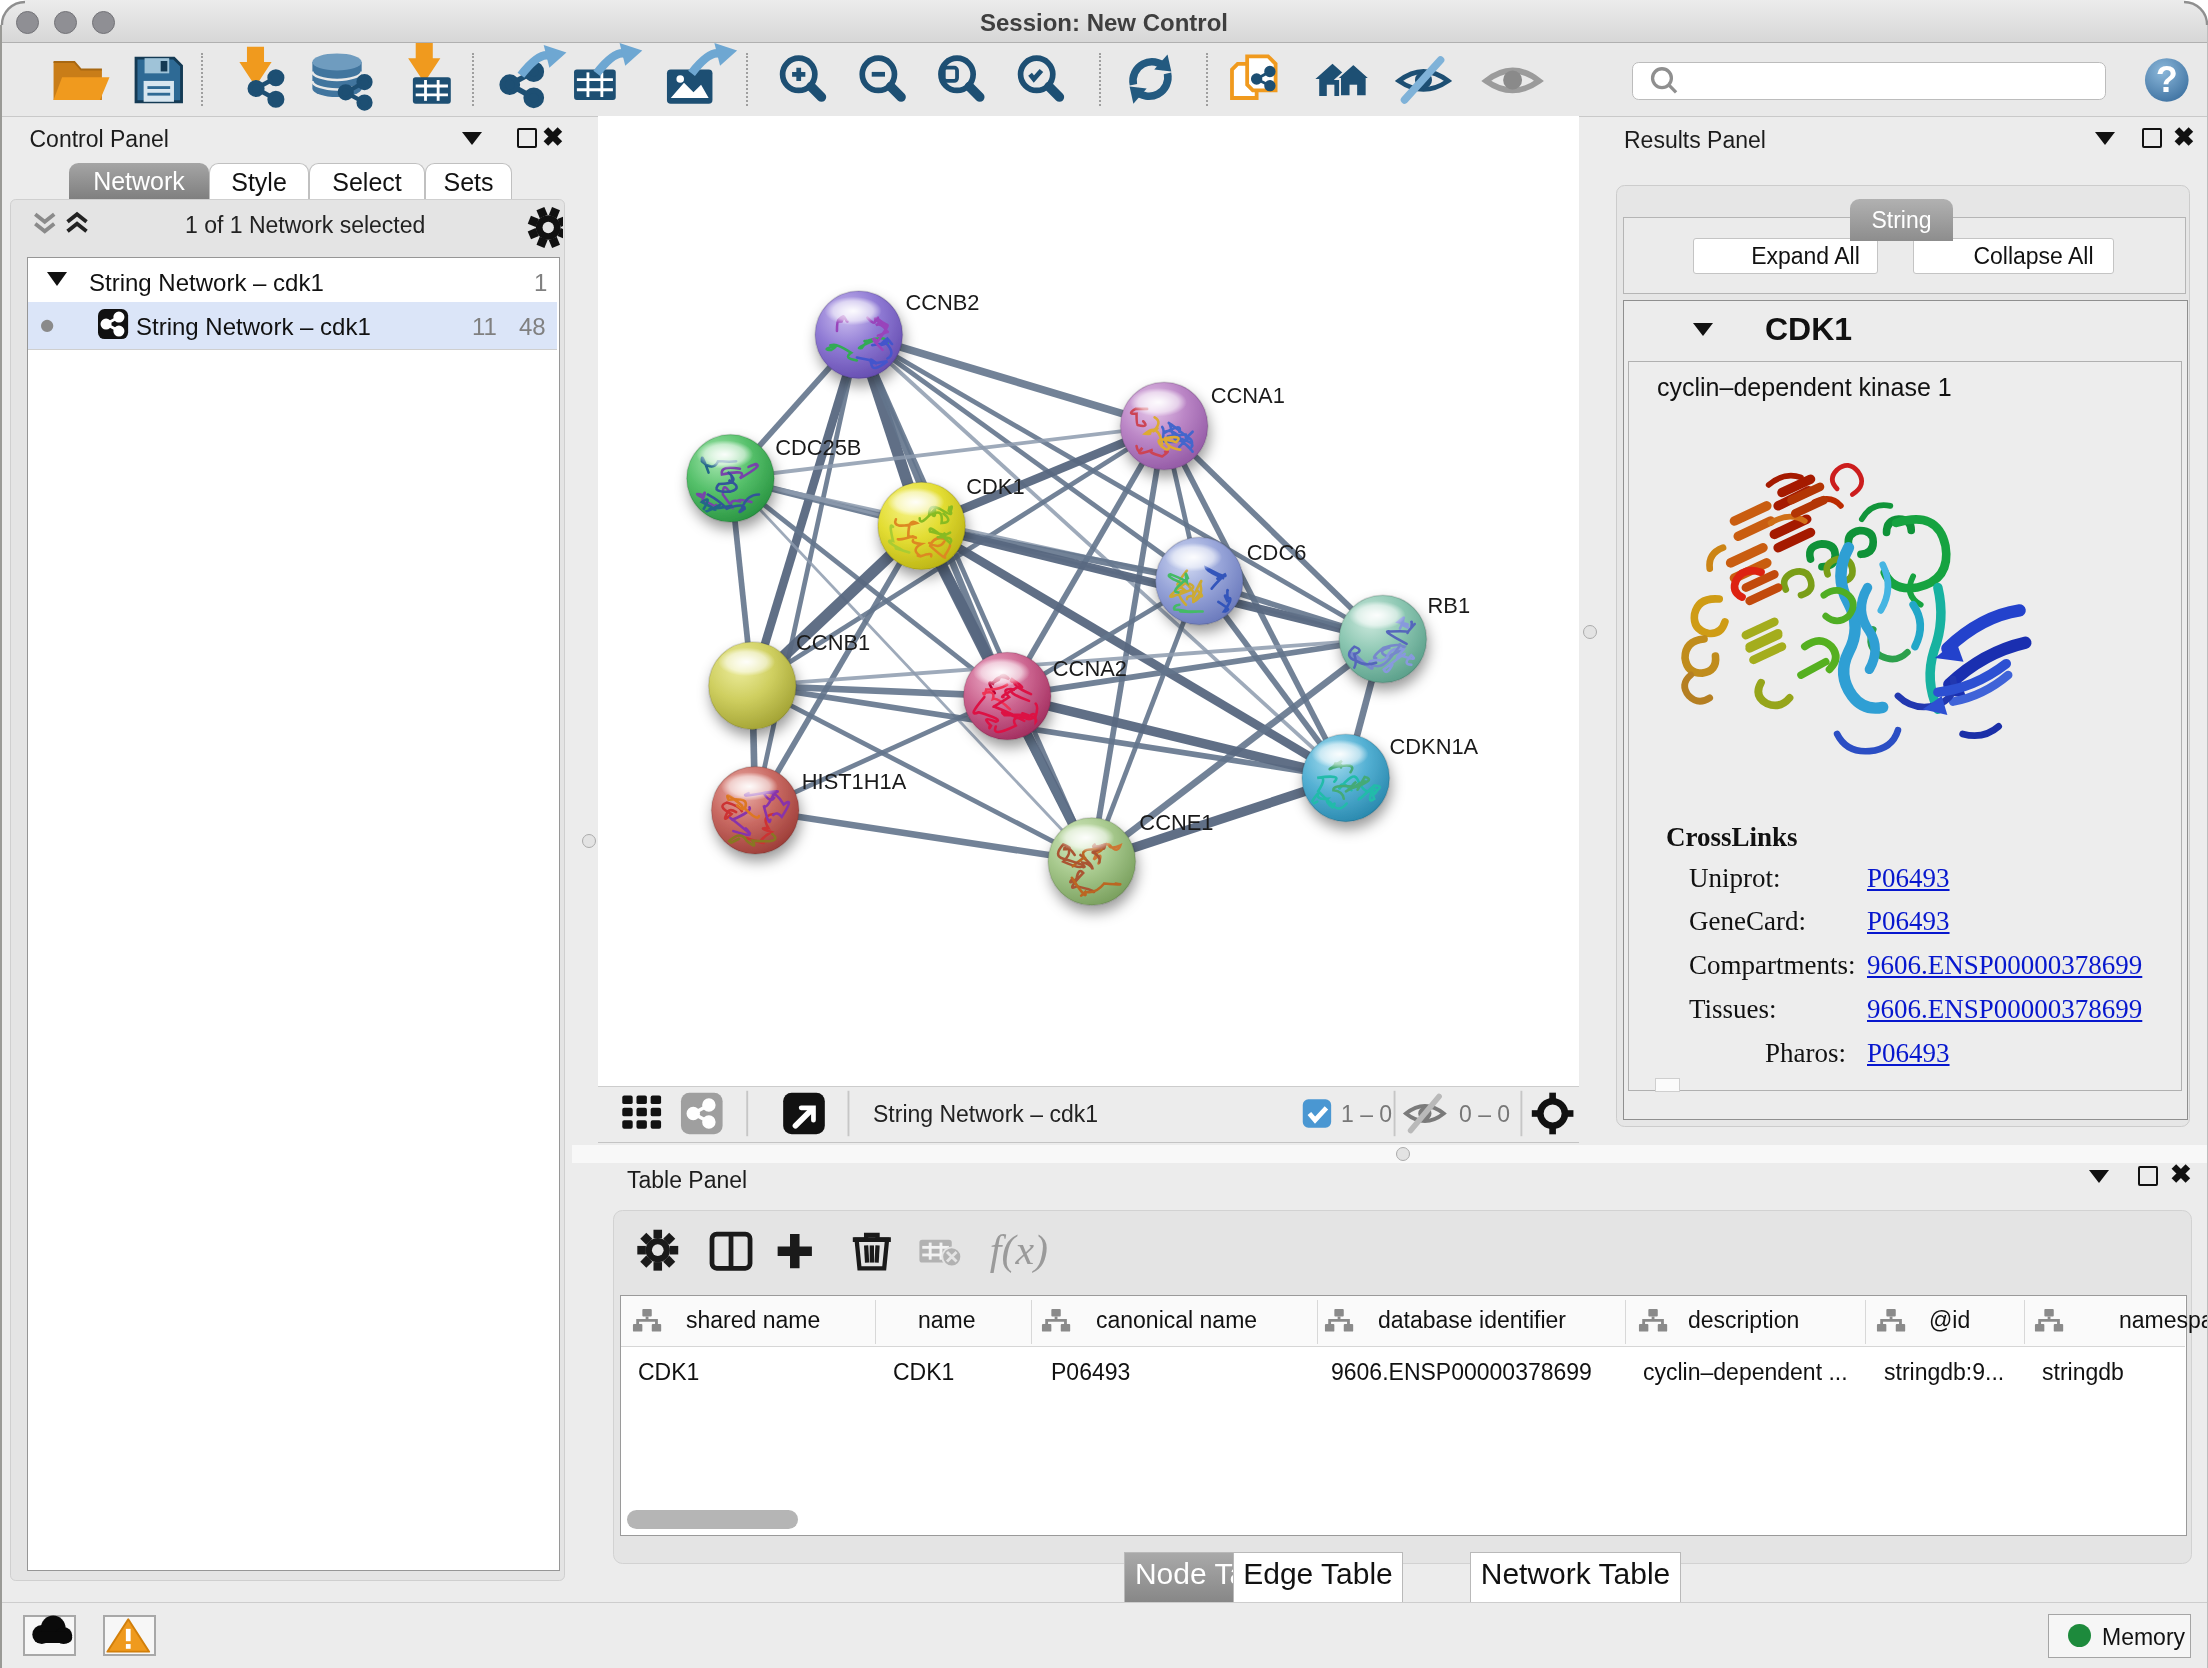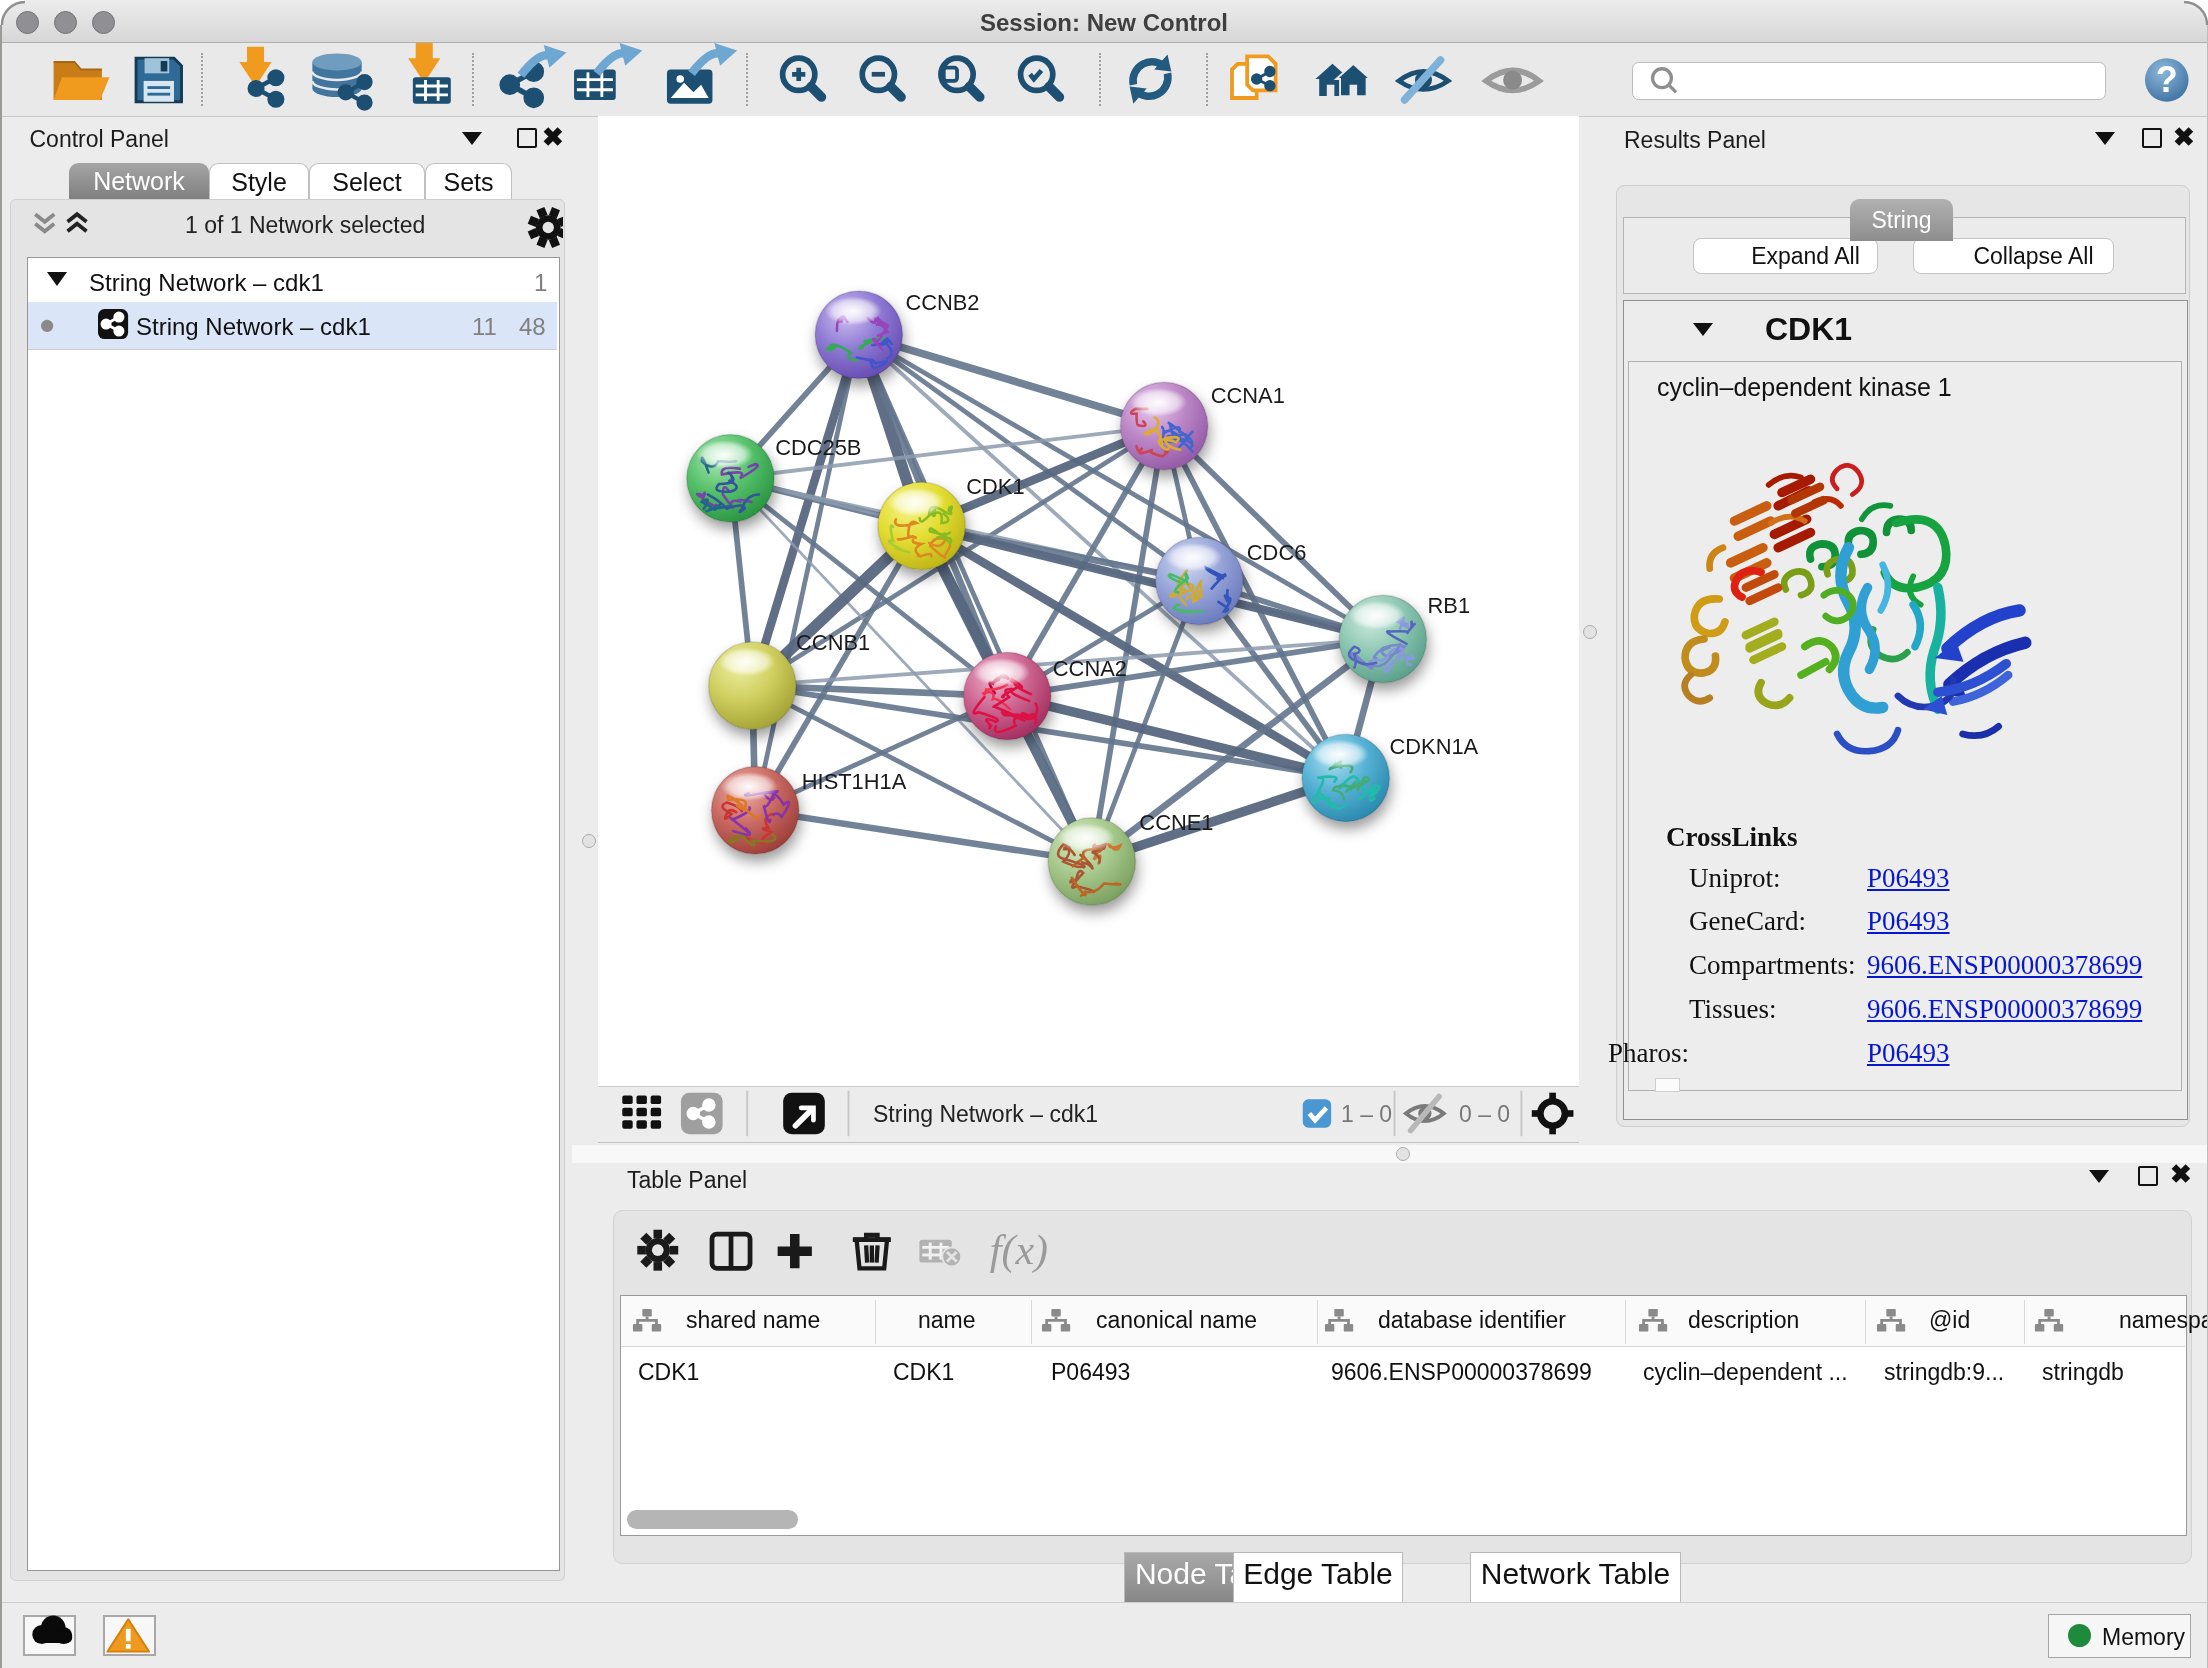--- a/index.html
+++ b/index.html
@@ -45,21 +45,21 @@
   
   #rp-title{left:1624px;top:127px;font-size:23px;color:#1c1c1c;}
   #stringtab{left:1850px;top:163px;width:103px;height:42px;z-index:3;
      background:linear-gradient(#b1b1b1,#8d8d8d);border-radius:9.5px 9.5px 0 0;
      color:#fff;font-size:23px;text-align:center;line-height:42px;margin-top:36px;}
   #rp-box{left:1616px;top:185px;width:574px;height:942px;background:#e6e6e6;
      border:1px solid #cccccc;border-radius:8.6px;box-sizing:border-box;}
   #rp-sub1{left:1623px;top:217px;width:563px;height:77px;background:#ebebeb;
      border:1.9px solid #b5b5b5;box-sizing:border-box;}
   .rbtn{position:absolute;top:238px;height:36px;background:#fff;
-     border:1.9px solid #c4c4c4;border-radius:8px;font-size:23px;color:#111;
+     border:1.9px solid #c4c4c4;border-radius:3px;font-size:23px;color:#111;
      text-align:center;line-height:34px;box-sizing:border-box;padding-left:40px;}
   #rp-sub2{left:1623px;top:300px;width:565px;height:820px;background:#ececec;
      border:1.9px solid #8f8f8f;box-sizing:border-box;}
   #rp-inner{left:1628px;top:361px;width:554px;height:730px;background:#ededed;
      border:1px solid #b0b0b0;box-sizing:border-box;}
   .serif{font-family:"Liberation Serif",serif;}
   .xl-label{position:absolute;font-size:27px;color:#111;}
   .xl-link{position:absolute;font-size:27px;color:#0717ce;text-decoration:underline;}
   
   #tp-title{left:627px;top:1167px;font-size:23px;color:#1c1c1c;}
@@ -716,21 +716,21 @@
     </svg>
   <div class="abs serif" style="left:1666px;top:822px;font-size:27px;font-weight:bold;color:#111;">CrossLinks</div>
   <div class="xl-label serif" style="left:1689px;top:863px;">Uniprot:</div>
   <div class="xl-link serif" style="left:1867px;top:863px;">P06493</div>
   <div class="xl-label serif" style="left:1689px;top:906px;">GeneCard:</div>
   <div class="xl-link serif" style="left:1867px;top:906px;">P06493</div>
   <div class="xl-label serif" style="left:1689px;top:950px;">Compartments:</div>
   <div class="xl-link serif" style="left:1867px;top:950px;">9606.ENSP00000378699</div>
   <div class="xl-label serif" style="left:1689px;top:994px;">Tissues:</div>
   <div class="xl-link serif" style="left:1867px;top:994px;">9606.ENSP00000378699</div>
-  <div class="xl-label serif" style="left:1608px;top:1038px;">Pharos:</div>
+  <div class="xl-label serif" style="left:1765px;top:1038px;">Pharos:</div>
   <div class="xl-link serif" style="left:1867px;top:1038px;">P06493</div>
 
   <div id="tp-title" class="abs">Table Panel</div>
   <div class="wtri" style="left:2089px;top:1170px;"></div>
   <div class="wbox" style="left:2138px;top:1166px;"></div>
   <div class="wx" style="left:2170px;top:1159px;">✖</div>
   <div id="tp-box" class="abs">
       <svg class="abs" style="left:0;top:0;" width="666" height="86" viewBox="0 0 700 90">
         <g fill="#1a1a1a">
           <rect x="58.5" y="36.5" width="9" height="9" transform="rotate(0.0 63.0 41.0)"></rect>

